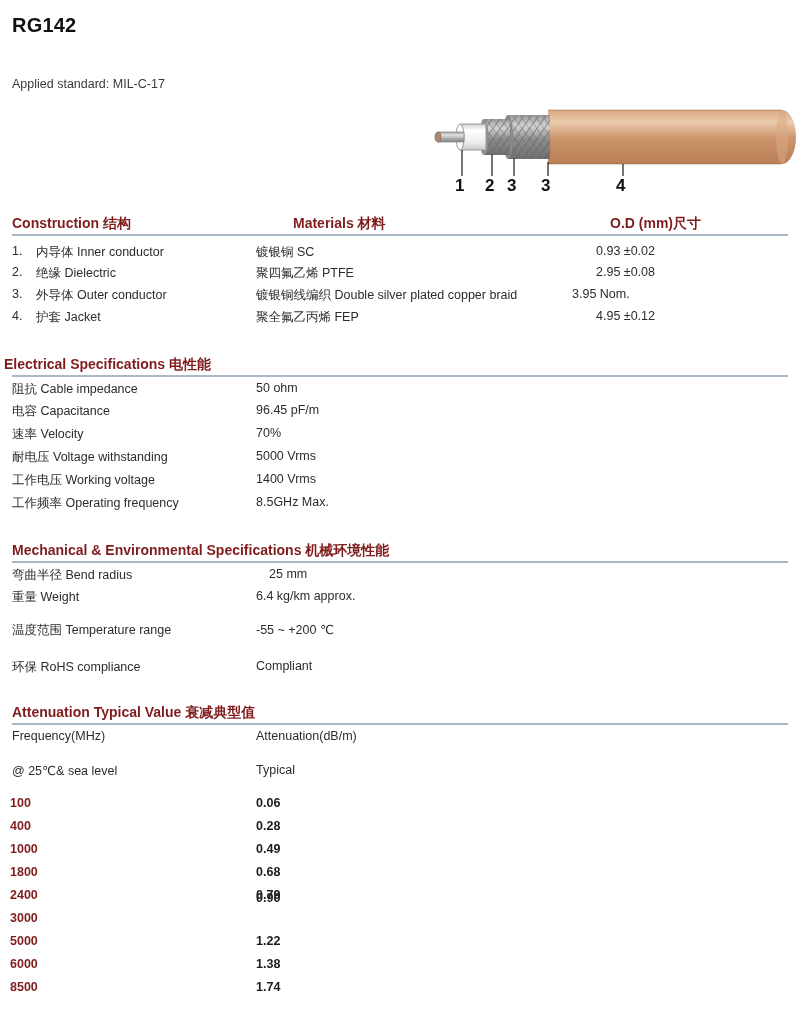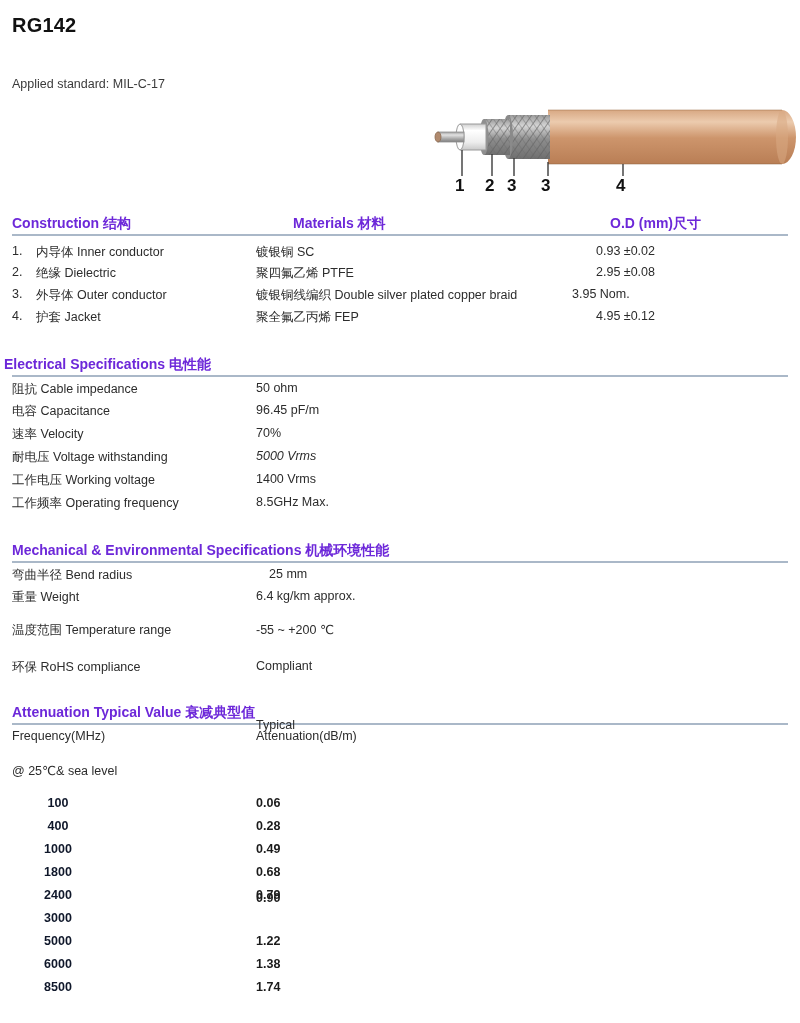--- a/index.html
+++ b/index.html
@@ -54,21 +54,21 @@
     top: 92px;
     width: 366px;
     height: 112px;
   }
 
   
   .section-head {
     position: absolute;
     font-size: 14px;
     font-weight: bold;
-    color: #6d28d9;
+    color: #7f1d1d;
     white-space: nowrap;
   }
   .section-head .cjk { font-weight: bold; }
   .rule {
     position: absolute;
     height: 2px;
     background: #aab8c8;
     left: 12px;
     width: 776px;
   }
@@ -93,23 +93,23 @@
 
   .cjk {
     font-family: "DejaVu Sans", "Liberation Sans", sans-serif;
   }
 
   
   .att-freq {
     position: absolute;
     font-size: 12.5px;
     font-weight: bold;
-    color: #0f172a;
+    color: #7f1d1d;
     width: 96px;
-    text-align: center;
+    text-align: left;
   }
   .att-val {
     position: absolute;
     left: 256px;
     font-size: 12.5px;
     font-weight: bold;
     color: #1b1b1b;
   }
   .col-head {
     position: absolute;
@@ -301,21 +301,21 @@
       <span class="cjk">速率</span>
       <span>Velocity</span>
     </div>
     <div class="row-value" style="left:256px; top:426px;">70%</div>
   </div>
   <div>
     <div class="row-label" style="left:12px; top:449px;">
       <span class="cjk">耐电压</span>
       <span>Voltage withstanding</span>
     </div>
-    <div class="row-value" style="left:256px; top:449px;font-style:italic;">5000 Vrms</div>
+    <div class="row-value" style="left:256px; top:449px;">5000 Vrms</div>
   </div>
   <div>
     <div class="row-label" style="left:12px; top:472px;">
       <span class="cjk">工作电压</span>
       <span>Working voltage</span>
     </div>
     <div class="row-value" style="left:256px; top:472px;">1400 Vrms</div>
   </div>
   <div>
     <div class="row-label" style="left:12px; top:495px;">
@@ -363,21 +363,21 @@
   <div class="section-head" style="left:12px; top:704px;">
     <span>Attenuation Typical Value</span>
     <span class="cjk">衰减典型值</span>
   </div>
   <div class="rule" style="top:723px;"></div>
 
   <div class="col-head" style="left:12px; top:729px;">Frequency(MHz)</div>
   <div class="col-head" style="left:256px; top:729px;">Attenuation(dB/m)</div>
 
   <div class="col-head" style="left:12px; top:763px;">@ 25℃&amp; sea level</div>
-  <div class="col-head" style="left:256px; top:718px;">Typical</div>
+  <div class="col-head" style="left:256px; top:763px;">Typical</div>
 
   <div>
     <div class="att-freq" style="left:10px; top:796px;">100</div>
     <div class="att-val" style="top:796px;">0.06</div>
   </div>
   <div>
     <div class="att-freq" style="left:10px; top:819px;">400</div>
     <div class="att-val" style="top:819px;">0.28</div>
   </div>
   <div>

